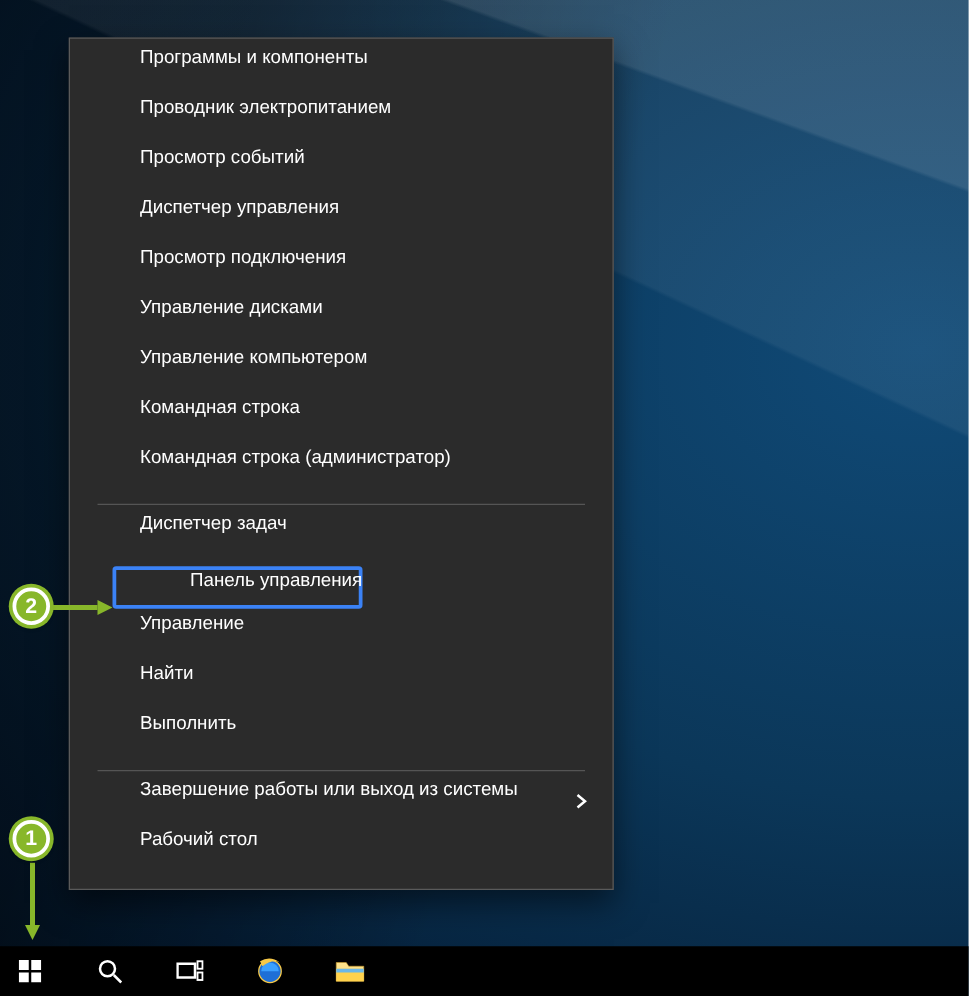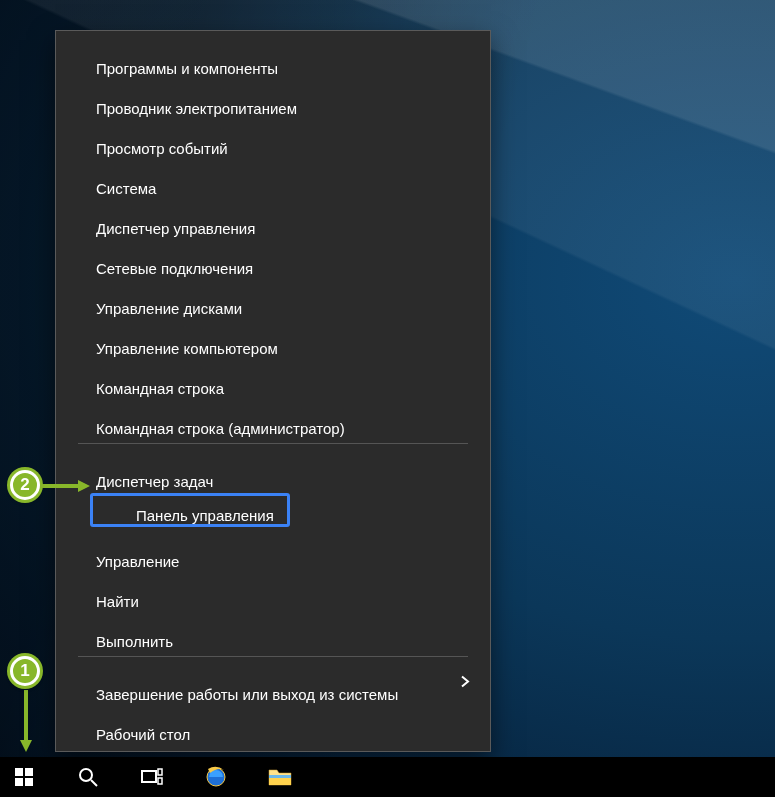--- a/index.html
+++ b/index.html
@@ -32,23 +32,23 @@
     top: 30px;
     width: 436px;
     background: #2b2b2b;
     border: 1px solid #5a5a5a;
     box-shadow: 0 10px 24px rgba(0,0,0,0.5);
     color: #fff;
     padding: 6px 0 8px 0;
   }
   .menu-item {
     position: relative;
-    display: flex; align-items: flex-end;
+    display: flex; align-items: flex-start;
     height: 40px;
-    padding: 0 20px 0 40px;
+    padding: 0 20px 0 56px;
     font-size: 15px;
     white-space: nowrap;
   }
   .menu-item .chevron {
     position: absolute; right: 20px; top: 50%; transform: translateY(-50%);
     color: #fff;
   }
   .menu-sep {
     height: 1px; background: #555; margin: 6px 22px;
   }
@@ -94,27 +94,24 @@
   <div class="menu-item">
     <span class="label">Программы и компоненты</span>
   </div>
   <div class="menu-item">
     <span class="label">Проводник электропитанием</span>
   </div>
   <div class="menu-item">
     <span class="label">Просмотр событий</span>
   </div>
   <div class="menu-item">
-    <span class="label">Система</span>
-  </div>
-  <div class="menu-item">
     <span class="label">Диспетчер управления</span>
   </div>
   <div class="menu-item">
-    <span class="label">Сетевые подключения</span>
+    <span class="label">Просмотр подключения</span>
   </div>
   <div class="menu-item">
     <span class="label">Управление дисками</span>
   </div>
   <div class="menu-item">
     <span class="label">Управление компьютером</span>
   </div>
   <div class="menu-item">
     <span class="label">Командная строка</span>
   </div>

